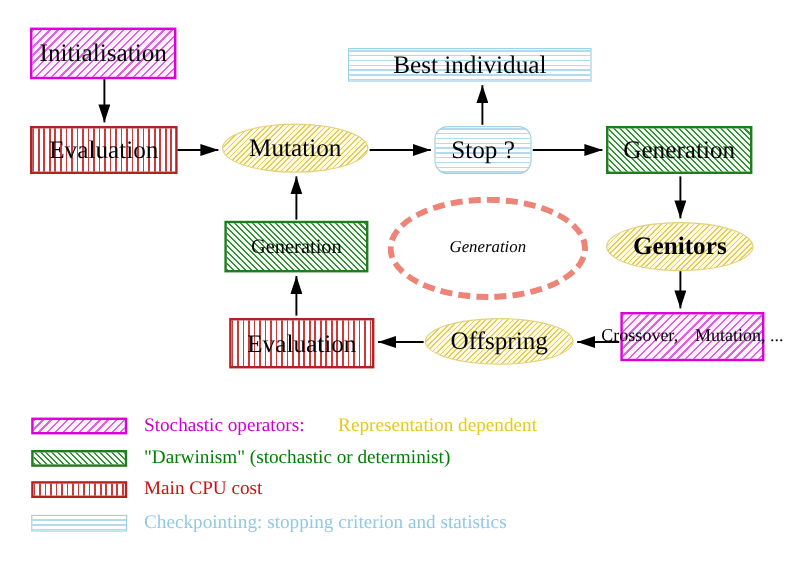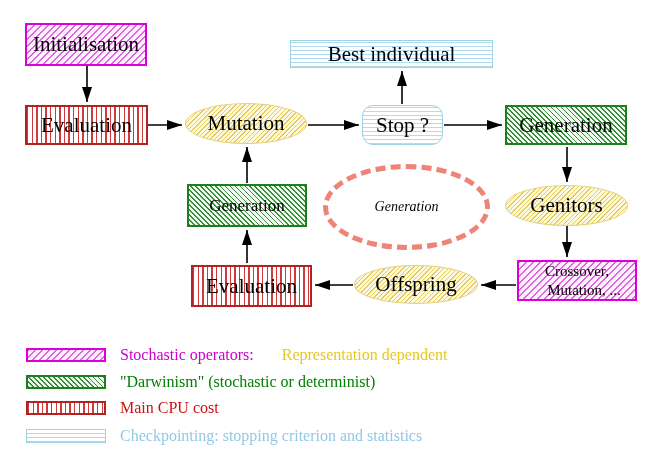--- a/index.html
+++ b/index.html
@@ -65,23 +65,23 @@
   <div class="node stripe-red" style="left:25px;top:105px;width:123px;height:40px;">Evaluation</div>
 
   <div class="node ellipse-yellow" style="left:185px;top:103px;width:122px;height:41px;">Mutation</div>
 
   <div class="node stripe-cyan" style="left:290px;top:40px;width:203px;height:28px;">Best individual</div>
 
   <div class="node stripe-cyan" style="left:362px;top:105px;width:81px;height:40px;border-radius:11px;">Stop ?</div>
 
   <div class="node hatch-green" style="left:505px;top:105px;width:122px;height:40px;">Generation</div>
 
-  <div class="node ellipse-yellow" style="left:505px;top:185px;width:123px;height:41px;">Genitors</div>
+  <div class="node ellipse-yellow" style="left:505px;top:185px;width:123px;height:41px;font-weight:bold;">Genitors</div>
 
-  <div class="node hatch-magenta two-line" style="left:517px;top:260px;width:120px;height:41px;flex-direction:column;">
+  <div class="node hatch-magenta two-line" style="left:517px;top:260px;width:120px;height:41px;">
     <span>Crossover,</span>
     <span style="margin-left:14px;">Mutation, ...</span>
   </div>
 
   <div class="node ellipse-yellow" style="left:354px;top:265px;width:124px;height:39px;">Offspring</div>
 
   <div class="node stripe-red" style="left:191px;top:265px;width:121px;height:42px;">Evaluation</div>
 
   <div class="node hatch-green" style="left:187px;top:184px;width:120px;height:43px;font-size:17px;">Generation</div>
 

